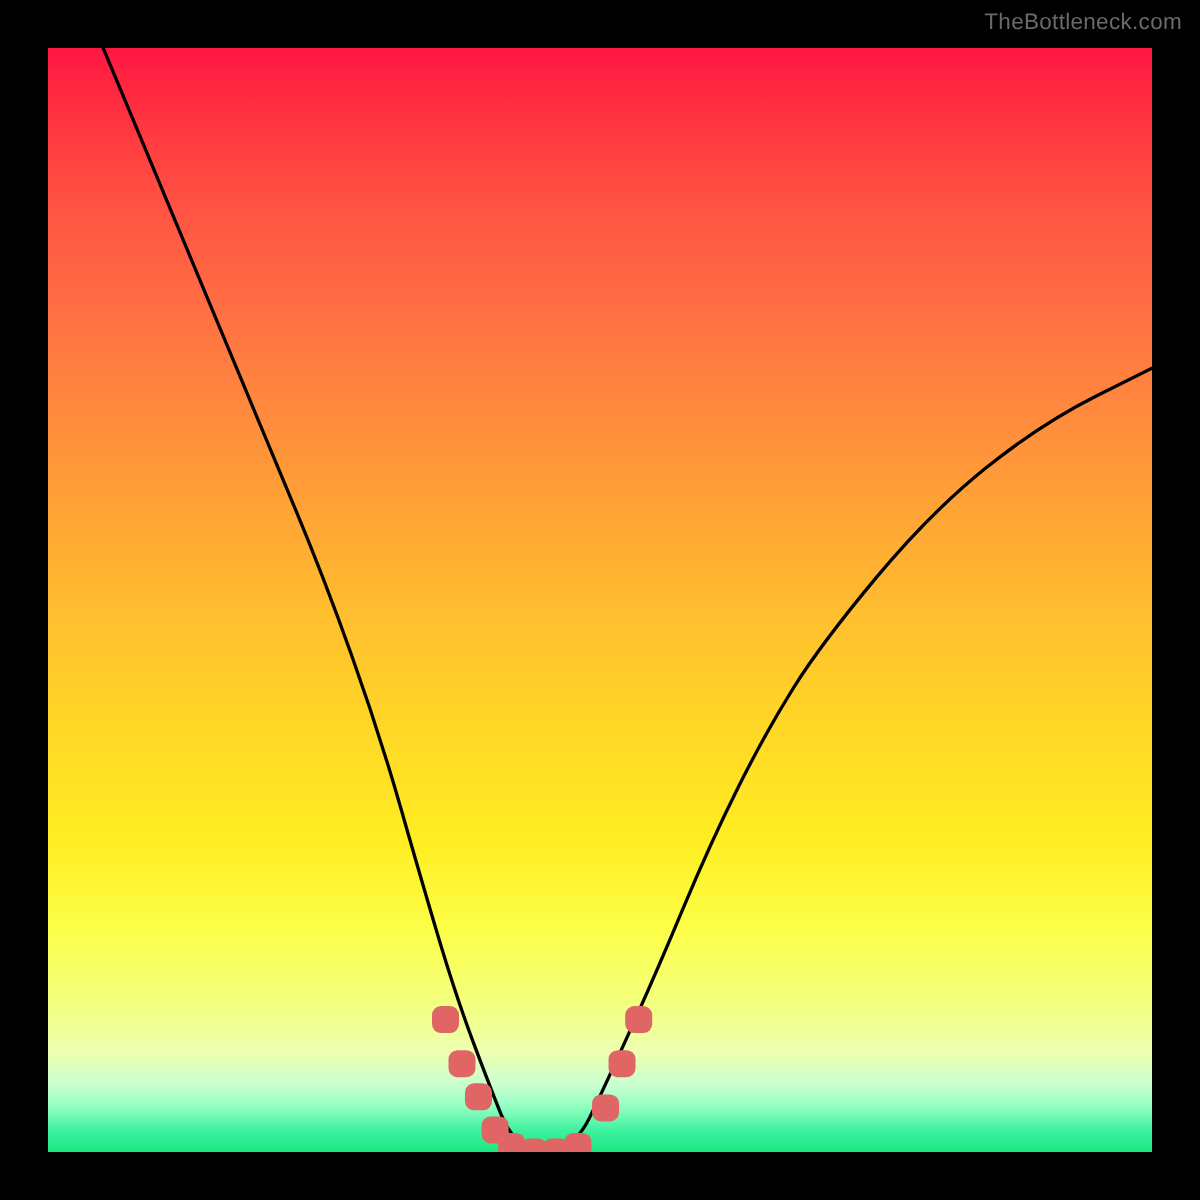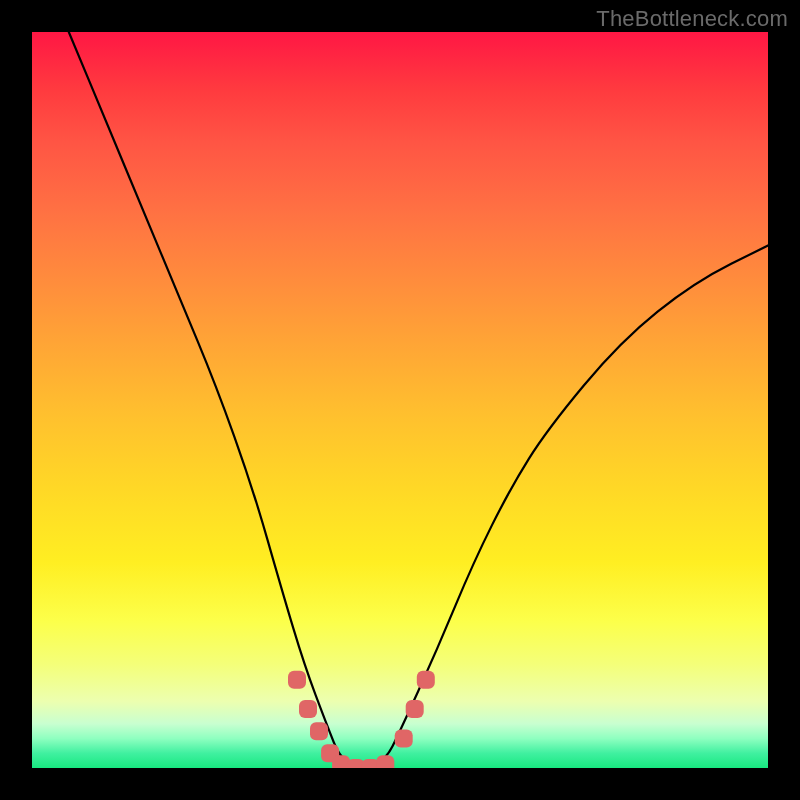--- a/index.html
+++ b/index.html
@@ -40,21 +40,21 @@
       #ecffb0 91%,
       #c8ffd0 94%,
       #8effc0 96%,
       #40f0a0 98%,
       #18e880 100%);
   }
   .watermark {
     position: absolute;
     top: 6px;
     right: 12px;
-    font-size: 22px;
+    font-size: 15px;
     font-weight: 500;
     color: #6a6a6a;
     letter-spacing: 0.2px;
     user-select: none;
   }
   svg.curve {
     position: absolute;
     left: 0;
     top: 0;
     width: 736px;

